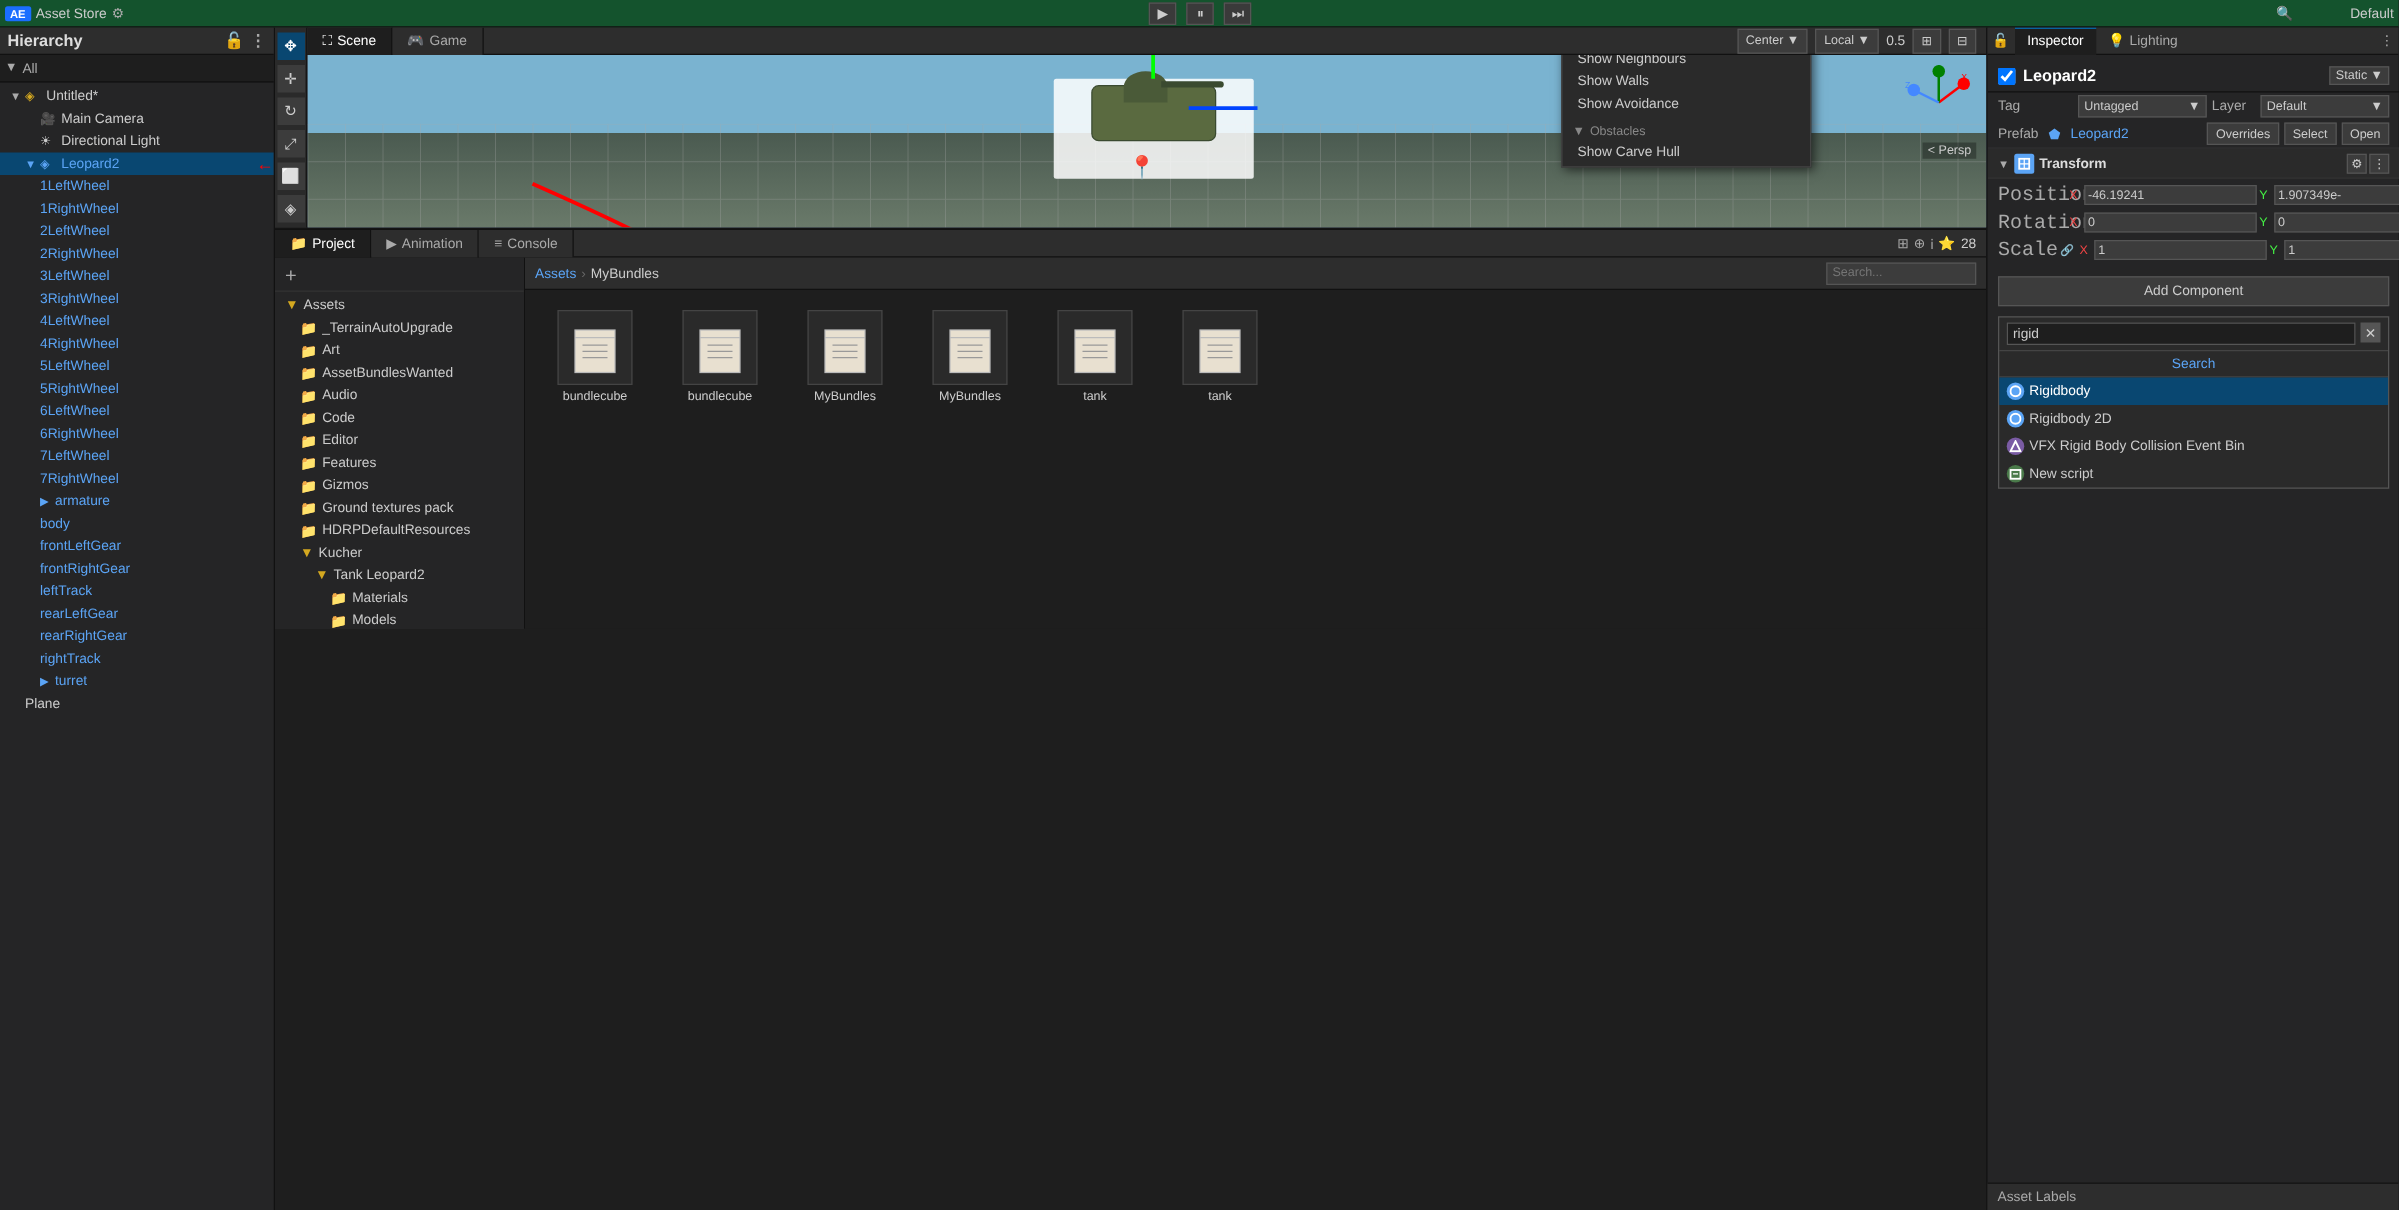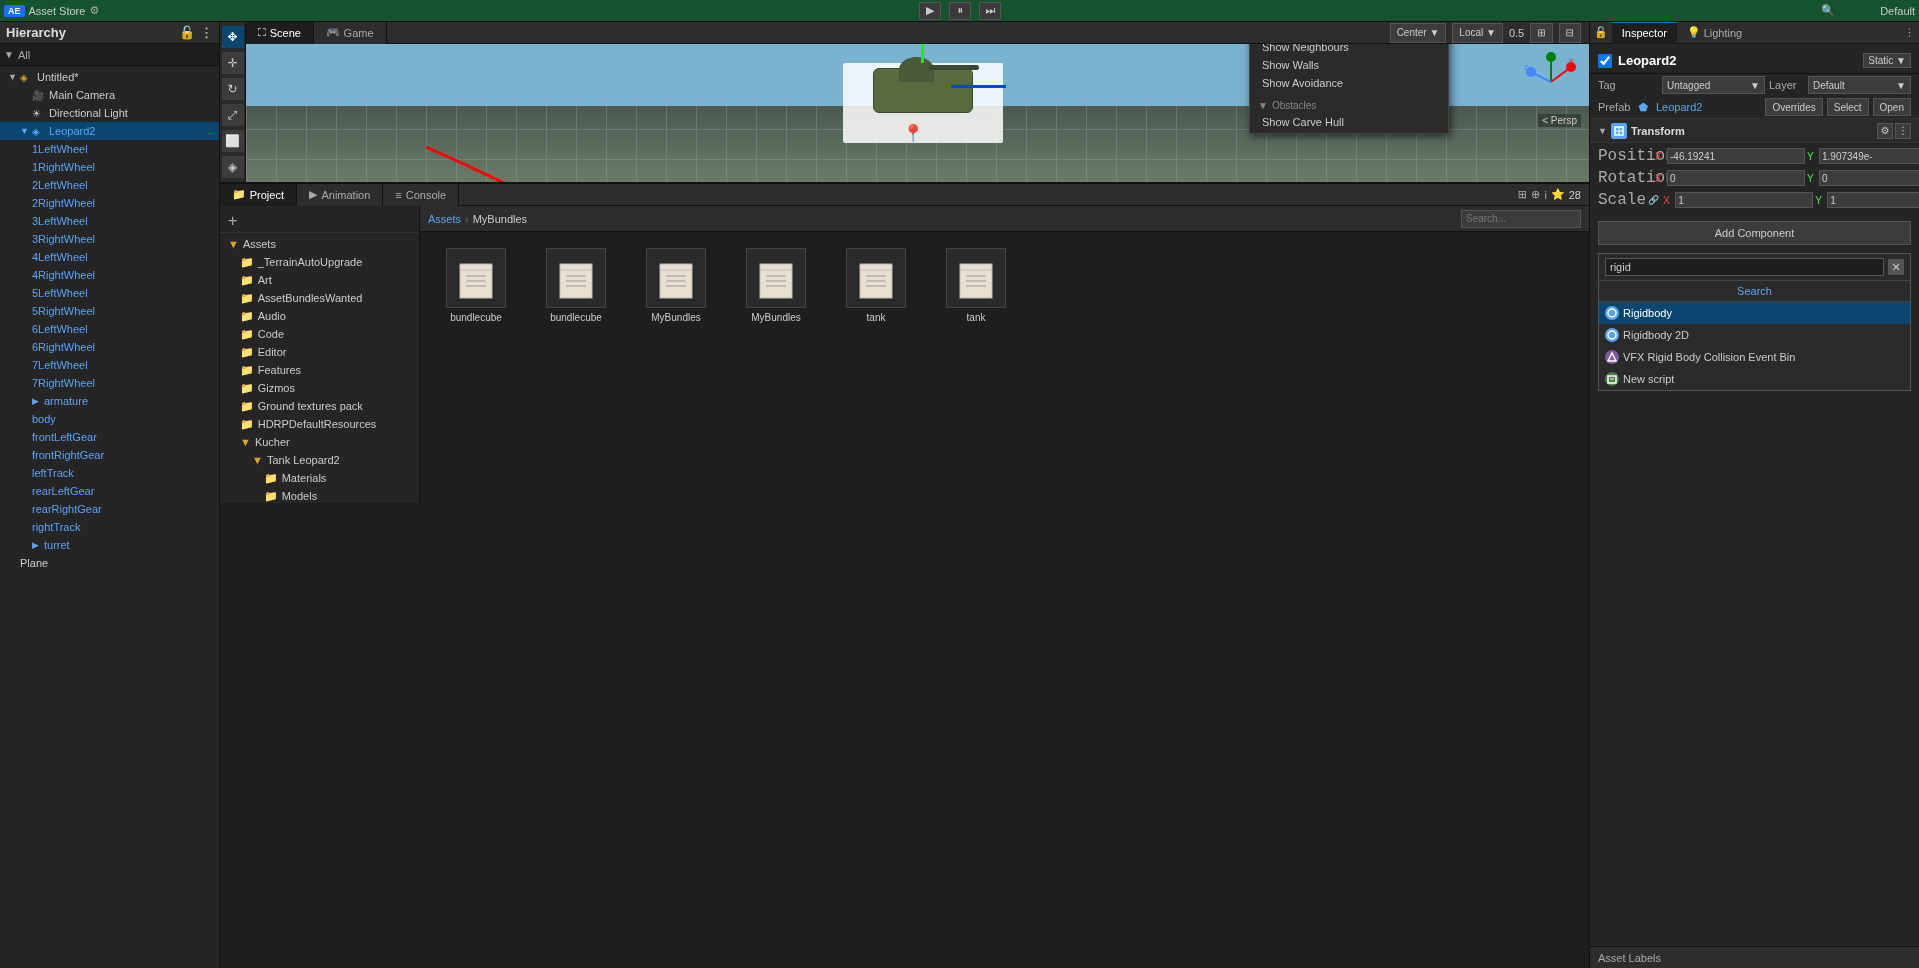--- a/index.html
+++ b/index.html
@@ -103,21 +103,21 @@
     .transform-fields { padding: 2px 0; }
     .transform-row { display: flex; align-items: center; padding: 2px 8px; gap: 2px; }
     .transform-label { color: #aaa; font-size: 16px; width: 55px; font-family: Liberation Mono, monospace; }
     .transform-coord { display: flex; align-items: center; flex: 1; gap: 2px; }
     .coord-label { color: #ccc; font-size: 10px; width: 10px; }
     .coord-input { flex: 1; height: 16px; background: #3c3c3c; border: 1px solid #555; color: #ccc; font-size: 10px; padding: 0 2px; }
     .add-component-btn { margin: 8px; height: 24px; background: #3c3c3c; border: 1px solid #555; color: #ccc; font-size: 11px; cursor: pointer; display: flex; align-items: center; justify-content: center; }
 
     
     .component-search-popup { margin: 0 8px 8px 8px; background: #2a2a2a; border: 1px solid #555; }
-    .comp-search-input-row { display: flex; align-items: center; padding: 4px 6px; border-bottom: 1px solid #444; gap: 4px; }
+    .comp-search-input-row { display: flex; align-items: flex-start; padding: 4px 6px; border-bottom: 1px solid #444; gap: 4px; }
     .comp-search-input { flex: 1; height: 18px; background: #1e1e1e; border: 1px solid #555; color: #ccc; font-size: 11px; padding: 0 4px; }
     .comp-search-close { width: 16px; height: 16px; background: #555; color: #ccc; border: none; font-size: 11px; cursor: pointer; display: flex; align-items: center; justify-content: center; }
     .comp-search-btn { text-align: center; padding: 4px; color: #5ba4f5; font-size: 11px; border-bottom: 1px solid #444; cursor: pointer; }
     .comp-search-result { display: flex; align-items: center; padding: 2px 6px; height: 22px; gap: 4px; font-size: 11px; color: #ccc; cursor: pointer; }
     .comp-search-result.selected { background: #094771; color: #fff; }
     .comp-result-icon { width: 14px; height: 14px; border-radius: 50%; display: flex; align-items: center; justify-content: center; font-size: 9px; color: #fff; }
 
     
     .asset-labels { height: 22px; background: #2d2d2d; display: flex; align-items: center; padding: 0 8px; border-top: 1px solid #111; font-size: 11px; color: #aaa; }
 

